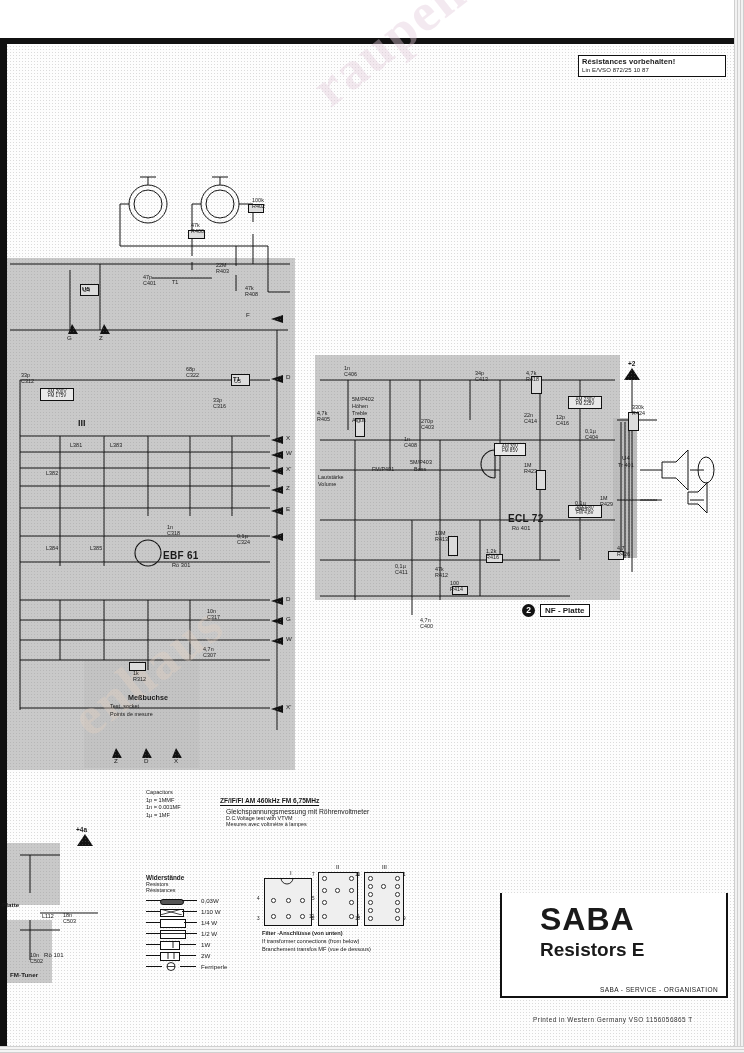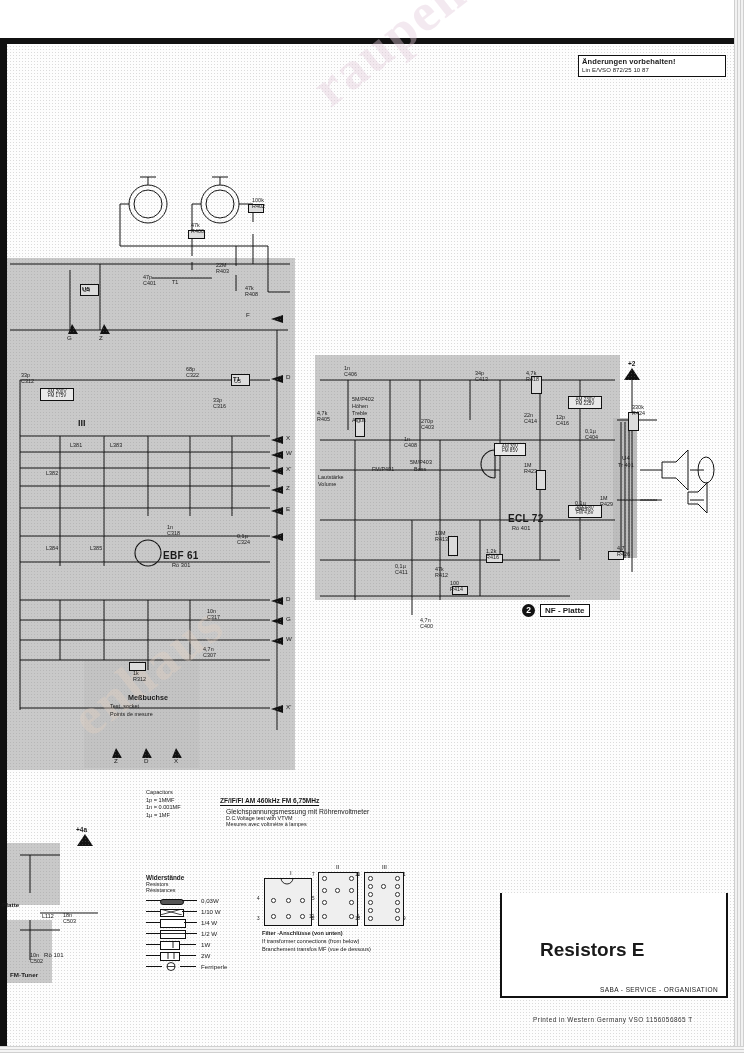--- a/index.html
+++ b/index.html
@@ -234,21 +234,21 @@
 <div class="grain"></div>
 <div class="topbar"></div>
 <div class="leftedge"></div>
 <div class="rightedge"></div>
 <div class="botedge"></div>
 
 <div class="wm">raupenhaus</div>
 <div class="wm2">enhaus</div>
 
 <div class="hdrnote">
-  <div class="l1">Änderungen vorbehalten!</div>
+  <div class="l1">Résistances vorbehalten!</div>
   <div class="l2">Lin E/VSO 872/25 10 87</div>
 </div>
 
 <div class="box" style="left:188px;top:230px;width:15px;height:7px;"></div>
 <div class="box" style="left:248px;top:204px;width:14px;height:7px;"></div>
 <div class="box" style="left:628px;top:412px;width:9px;height:17px;"></div>
 <div class="box" style="left:448px;top:536px;width:8px;height:18px;"></div>
 <div class="box" style="left:536px;top:470px;width:8px;height:18px;"></div>
 <div class="box" style="left:531px;top:376px;width:9px;height:16px;"></div>
 <div class="box" style="left:355px;top:418px;width:8px;height:17px;"></div>
@@ -551,16 +551,17 @@
   <div class="pn" style="left:139px;top:10px;">1</div>
   <div class="pn" style="left:91px;top:54px;">18</div>
   <div class="pn" style="left:139px;top:54px;">9</div>
 
   <div class="cap2" style="position:absolute;left:-2px;top:68px;font-weight:bold;">Filter -Anschlüsse (von unten)</div>
   <div class="cap2" style="position:absolute;left:-2px;top:76px;">If transformer  connections (from below)</div>
   <div class="cap2" style="position:absolute;left:-2px;top:84px;">Branchement transfos MF (vue de dessous)</div>
 </div>
 
 <div class="brand">
+  <div class="b1">SABA</div>
   <div class="b2">Resistors E</div>
   <div class="b3">SABA - SERVICE - ORGANISATION</div>
 </div>
 <div class="printed">Printed in Western Germany   VSO 1156056865 T</div>
 
 </body></html>

